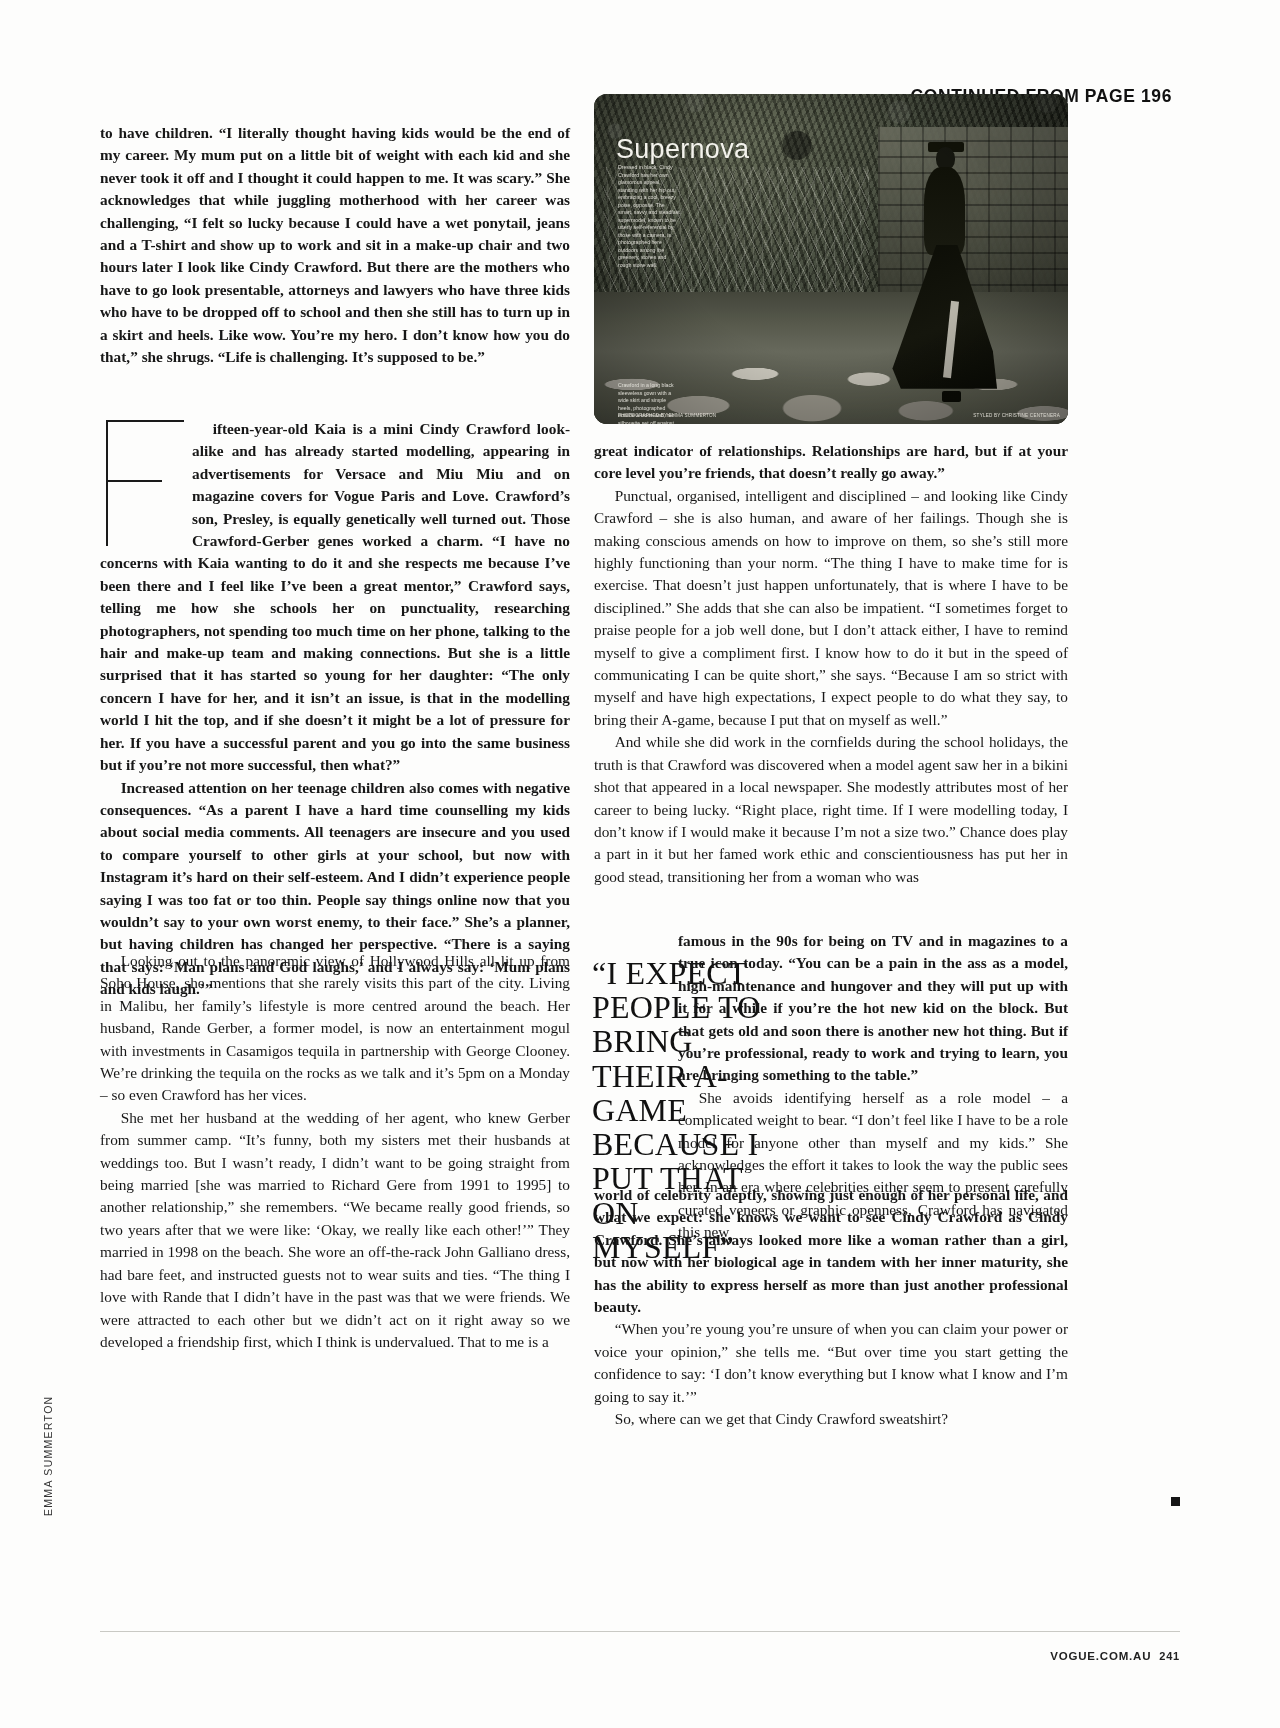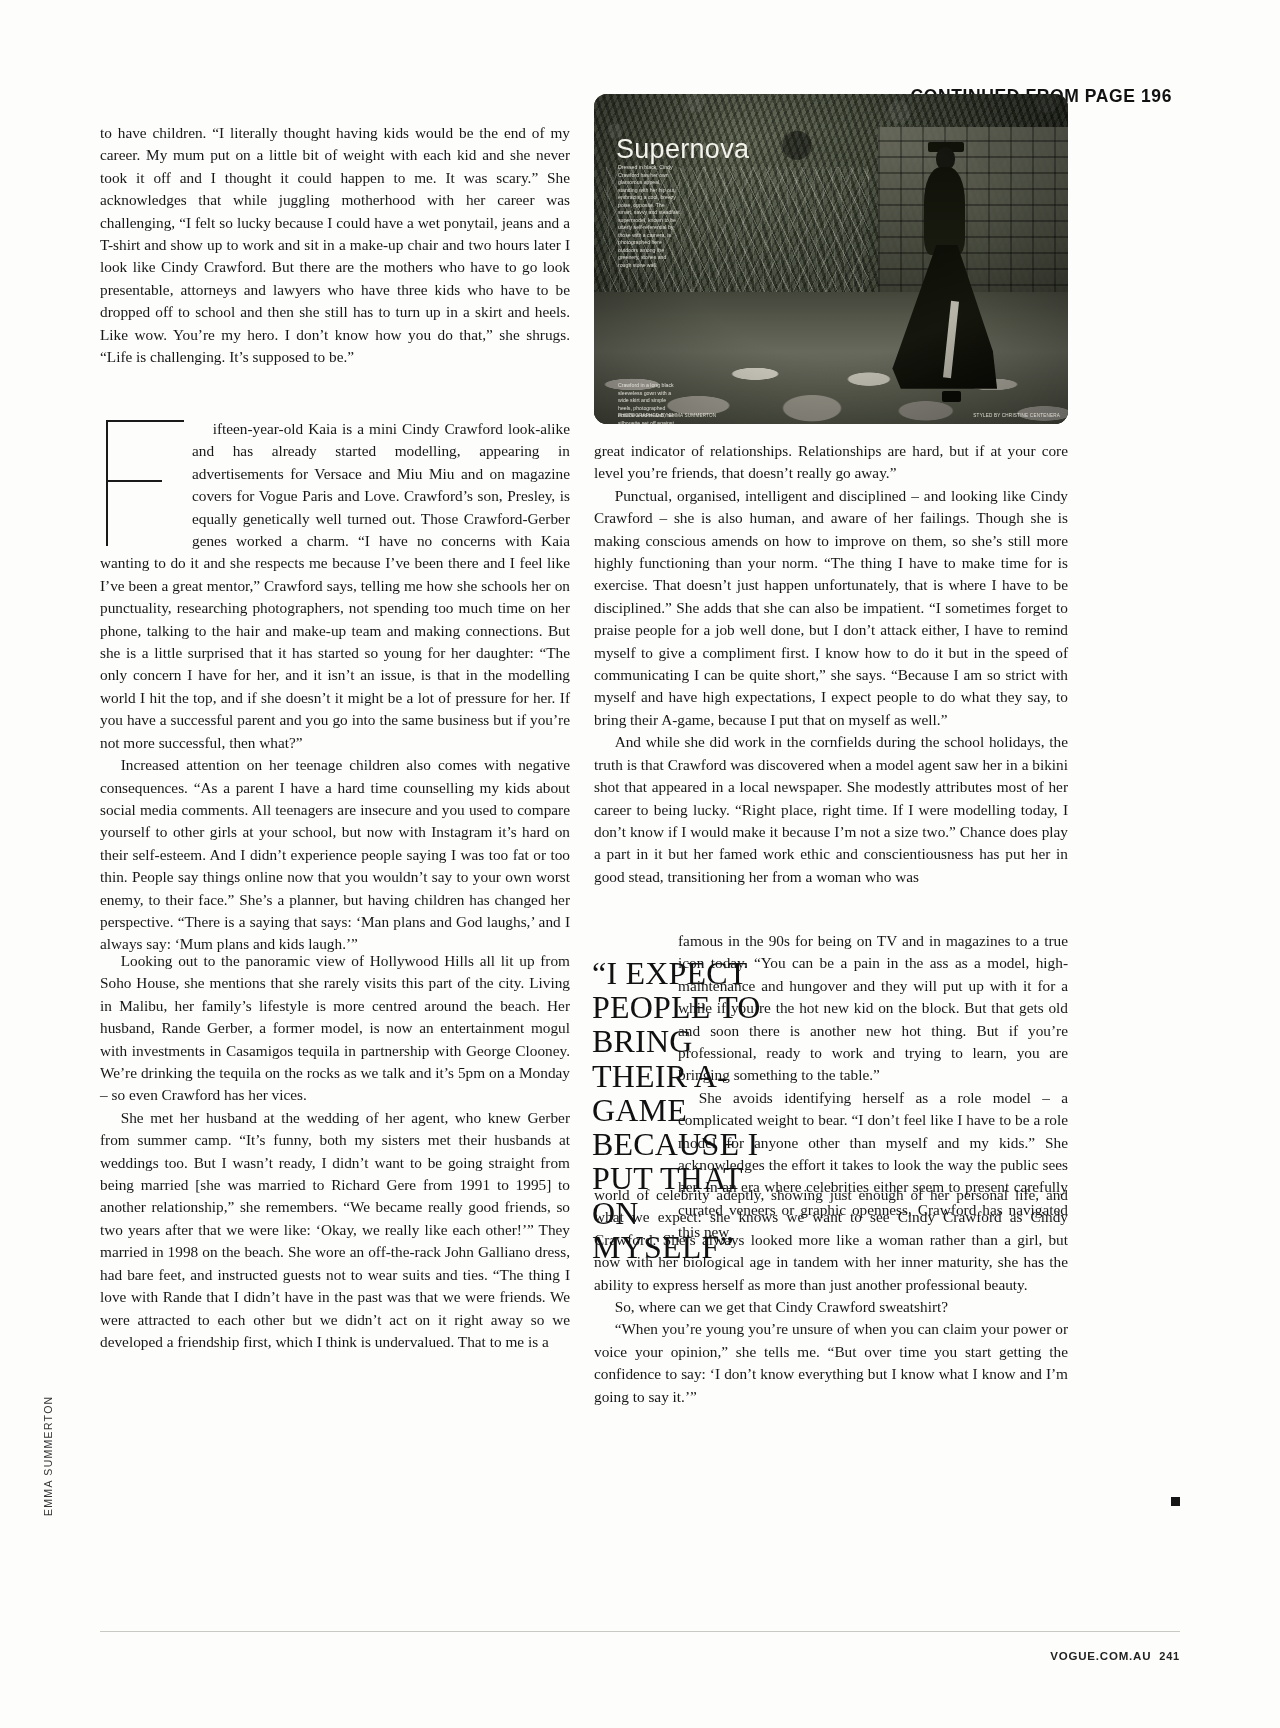--- a/index.html
+++ b/index.html
@@ -237,21 +237,21 @@
     line-height: 1.465;
     text-align: justify;
     -webkit-hyphens: auto;
     hyphens: auto;
     color: #171717;
   }
   .col p {
     margin: 0;
     text-indent: 1.35em;
   }
-  .col p.noindent { text-indent: 0; }
+  .col p.noindent { text-indent: 0; font-weight: bold; }
 
   #col-left-top {
     left: 100px;
     top: 122px;
     width: 470px;
   }
 
   #col-left-mid {
     left: 100px;
     top: 418px;
@@ -278,20 +278,21 @@
 
   #col-right-bottom {
     left: 594px;
     top: 1184px;
     width: 474px;
   }
 
   
   .dropcap-wrap {
     position: relative;
+    font-weight: bold;
   }
   .dropcap {
     position: absolute;
     left: 0;
     top: 2px;
     width: 84px;
     height: 126px;
     pointer-events: none;
   }
   .dropcap .stem {
@@ -446,22 +447,22 @@
 
   <div class="pullquote">“I EXPECT PEOPLE TO BRING THEIR A-GAME BECAUSE I PUT THAT ON MYSELF”</div>
 
   <div class="col" id="col-right-mid">
     <p class="noindent">famous in the 90s for being on TV and in magazines to a true icon today. “You can be a pain in the ass as a model, high-maintenance and hungover and they will put up with it for a while if you’re the hot new kid on the block. But that gets old and soon there is another new hot thing. But if you’re professional, ready to work and trying to learn, you are bringing something to the table.”</p>
     <p>She avoids identifying herself as a role model – a complicated weight to bear. “I don’t feel like I have to be a role model for anyone other than myself and my kids.” She acknowledges the effort it takes to look the way the public sees her. In an era where celebrities either seem to present carefully curated veneers or graphic openness, Crawford has navigated this new</p>
   </div>
 
   <div class="col" id="col-right-bottom">
     <p class="noindent">world of celebrity adeptly, showing just enough of her personal life, and what we expect: she knows we want to see Cindy Crawford as Cindy Crawford. She’s always looked more like a woman rather than a girl, but now with her biological age in tandem with her inner maturity, she has the ability to express herself as more than just another professional beauty.</p>
+    <p>“When you’re young you’re unsure of when you can claim your power or voice your opinion,” she tells me. “But over time you start getting the confidence to say: ‘I don’t know everything but I know what I know and I’m going to say it.’”</p>
     <p>So, where can we get that Cindy Crawford sweatshirt?</p>
-    <p>“When you’re young you’re unsure of when you can claim your power or voice your opinion,” she tells me. “But over time you start getting the confidence to say: ‘I don’t know everything but I know what I know and I’m going to say it.’”</p>
   </div>
 
   <div class="endmark"></div>
 
   <div class="side-credit">EMMA SUMMERTON</div>
 
   <div class="footer-rule"></div>
   <div class="footer">
     <span class="site">VOGUE.COM.AU</span>
     <span class="pageno">241</span>

